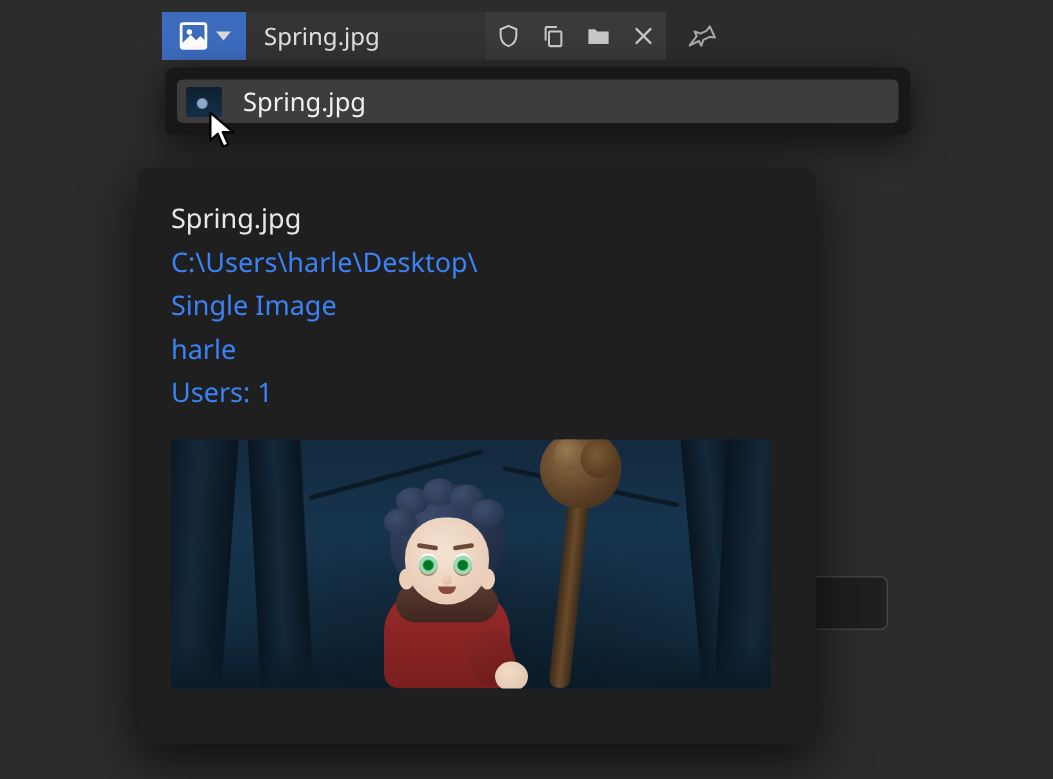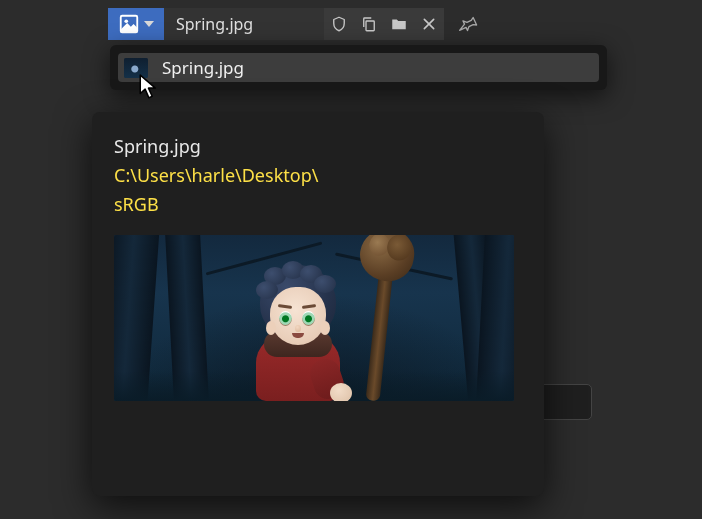--- a/index.html
+++ b/index.html
@@ -31,21 +31,21 @@
     background:radial-gradient(circle at 45% 55%,#8aa9cc 0 3px,transparent 4px),
       linear-gradient(#0f1f30,#143048);}
   .dd-lbl{font-size:17px;color:#f0f0f0;}
 
   .extra-panel{position:absolute;left:512px;top:384px;width:80px;height:36px;
     background:#1f1f1f;border:1px solid #444;border-radius:5px;}
 
   .tt{position:absolute;left:92px;top:112px;width:452px;height:384px;
     background:#1f1f1f;border-radius:8px;padding:20px 22px 20px 22px;
     box-shadow:0 10px 36px rgba(0,0,0,.7);display:flex;flex-direction:column;}
-  .tt-line{font-size:18px;line-height:29px;color:#fde047;}
+  .tt-line{font-size:18px;line-height:29px;color:#3b82f6;}
   .tt-title{color:#e8e8e8;}
   .tt-prev{margin-top:16px;width:400px;height:166px;border-radius:2px;
     overflow:hidden;position:relative;background:#0f1f30;}
 
   .scene{position:absolute;inset:0;
     background:
       radial-gradient(ellipse 300px 200px at 50% 120%, rgba(10,20,30,.9), transparent 70%),
       linear-gradient(180deg,#13293e 0%, #17344d 35%, #0f283a 100%);}
   .tree{position:absolute;top:-20px;bottom:0;background:linear-gradient(90deg,#0a1520,#14283a,#0a1520);
     filter:blur(.5px);}
@@ -175,21 +175,23 @@
     <span class="dd-thumb"></span>
     <span class="dd-lbl">Spring.jpg</span>
   </div>
 </div>
 
 <div class="extra-panel"></div>
 
 <div class="tt">
   <div class="tt-line tt-title">Spring.jpg</div>
   <div class="tt-line">C:\Users\harle\Desktop\</div>
-  <div class="tt-line">sRGB</div>
+  <div class="tt-line">Single Image</div>
+  <div class="tt-line">harle</div>
+  <div class="tt-line">Users: 1</div>
 
   <div class="tt-prev">
     <div class="scene">
       <div class="tree l1"></div>
         <div class="tree l2"></div>
       <div class="tree r1"></div>
         <div class="tree r2"></div>
       <div class="branch b1"></div>
         <div class="branch b2"></div>
       <div class="moss"></div>

